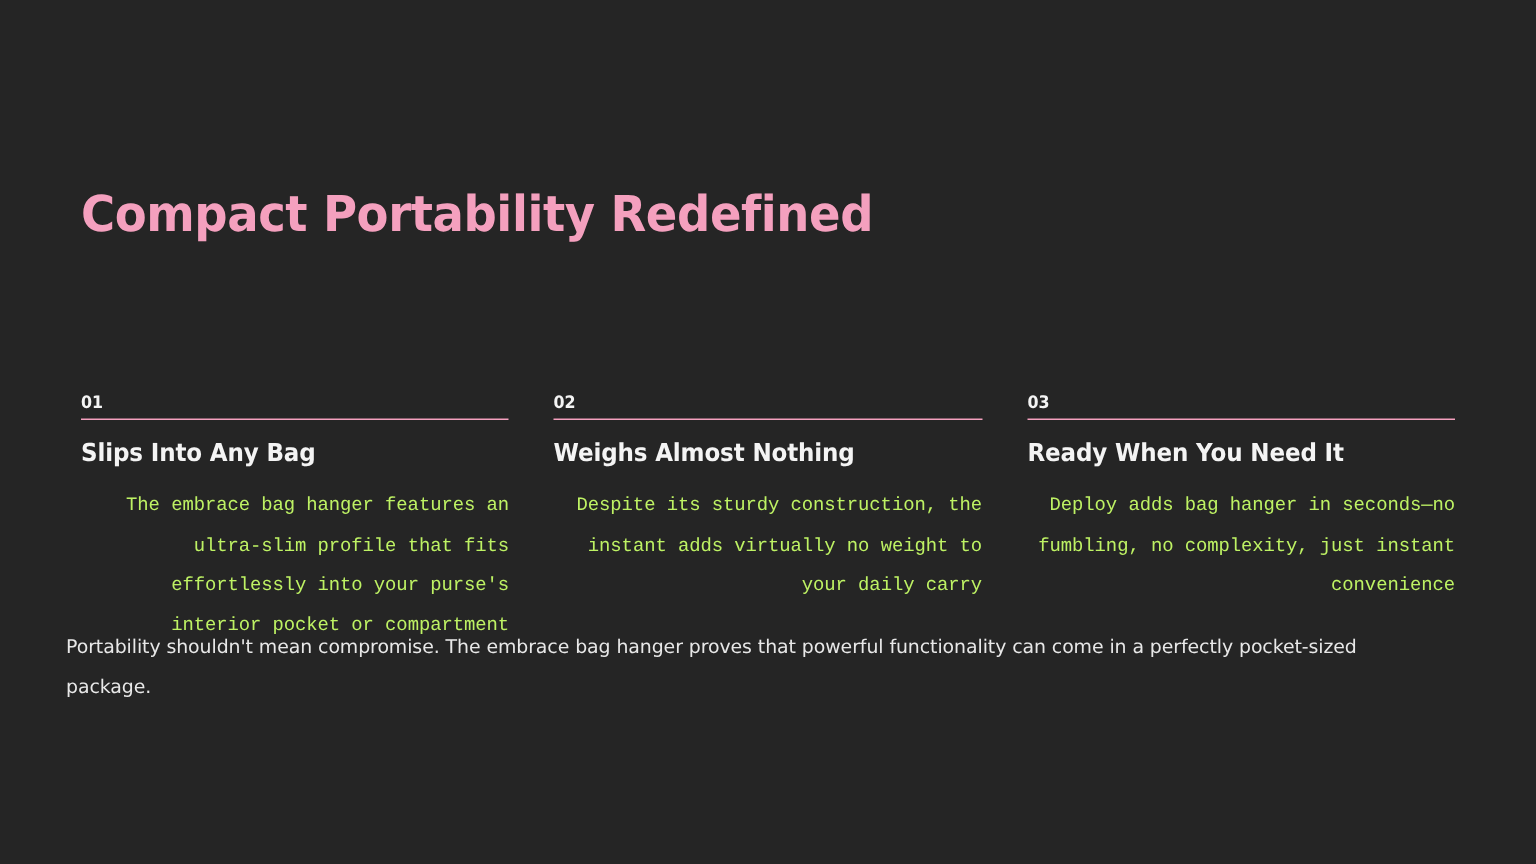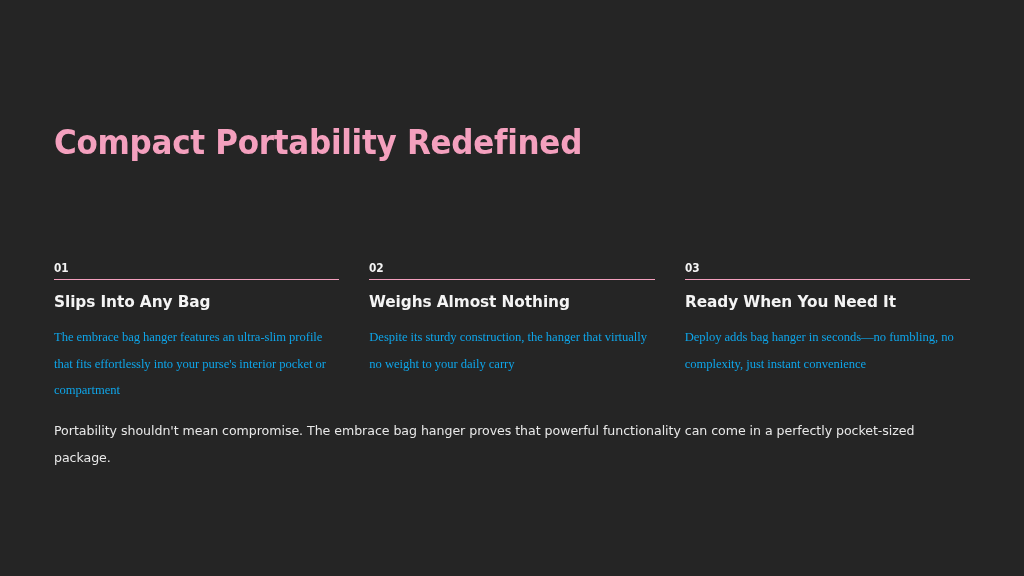--- a/index.html
+++ b/index.html
@@ -70,29 +70,30 @@
     font-weight: bold;
     color: #F4F4F4;
     line-height: 20px;
     letter-spacing: -0.1px;
     transform: scaleX(0.93);
     transform-origin: left center;
     white-space: nowrap;
   }
   .col-body {
     margin-top: 12px;
-    font-family: Liberation Serif, serif;
+    font-family: Liberation Mono, monospace;
     font-size: 12.6px;
-    color: #0ea5e9;
+    color: #bef264;
     line-height: 26.5px;
     letter-spacing: -0.05px;
+    text-align: right;
   }
   .footer {
     position: absolute;
-    left: 54px;
+    left: 44px;
     top: 418px;
     width: 875px;
     font-family: "DejaVu Sans", sans-serif;
     font-size: 12.6px;
     color: #E8E8E8;
     line-height: 26.5px;
     letter-spacing: -0.05px;
   }
 </style>
 </head>
@@ -108,21 +109,21 @@
       <div class="col-num">01</div>
       <div class="rule"></div>
       <div class="col-head">Slips Into Any Bag</div>
       <div class="col-body">The embrace bag hanger features an ultra-slim profile that fits effortlessly into your purse's interior pocket or compartment</div>
     </div>
 
     <div class="col">
       <div class="col-num">02</div>
       <div class="rule"></div>
       <div class="col-head">Weighs Almost Nothing</div>
-      <div class="col-body">Despite its sturdy construction, the hanger that virtually no weight to your daily carry</div>
+      <div class="col-body">Despite its sturdy construction, the instant adds virtually no weight to your daily carry</div>
     </div>
 
     <div class="col">
       <div class="col-num">03</div>
       <div class="rule"></div>
       <div class="col-head">Ready When You Need It</div>
       <div class="col-body">Deploy adds bag hanger in seconds—no fumbling, no complexity, just instant convenience</div>
     </div>
 
   </div>

